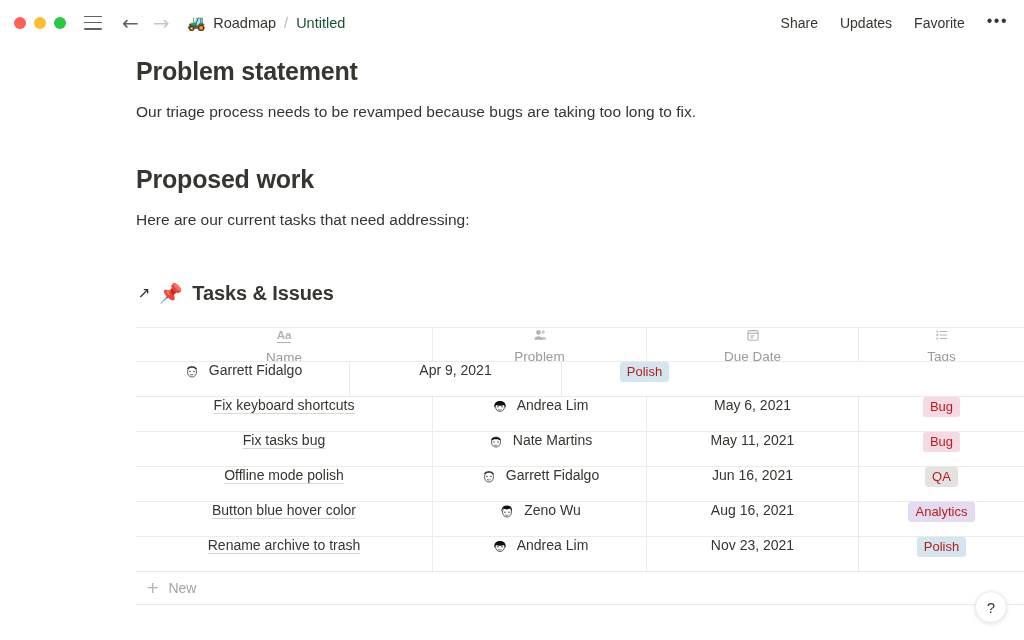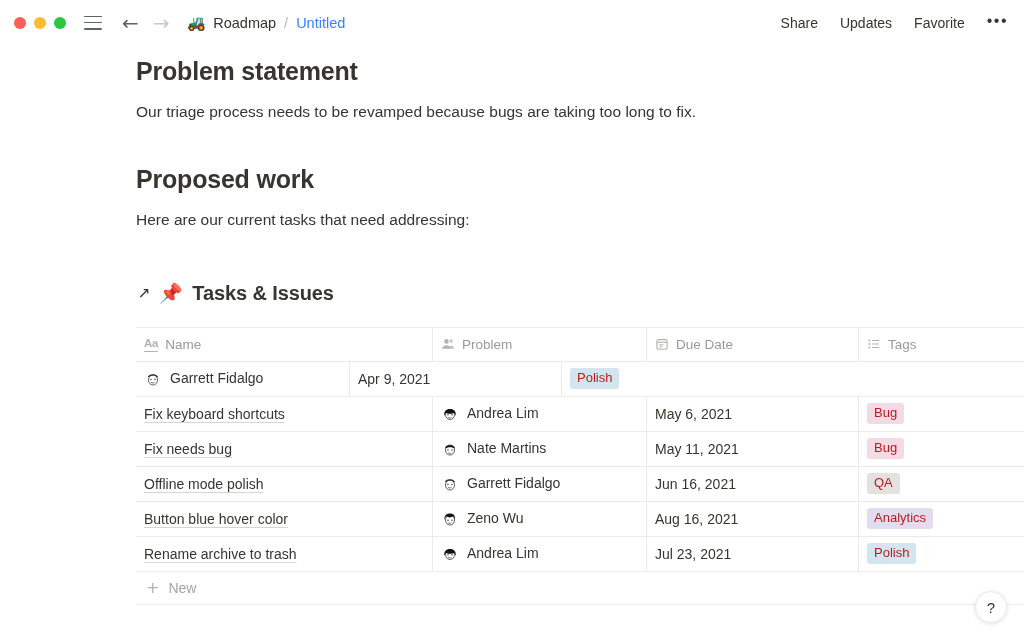--- a/index.html
+++ b/index.html
@@ -77,21 +77,21 @@
   .breadcrumb {
     display: flex;
     align-items: center;
     gap: 7px;
     font-size: 14.5px;
     color: #37352f;
   }
   .bc-emoji { font-size: 15px; line-height: 1; }
   .bc-item { cursor: pointer; }
   .bc-sep { color: #b9b9b7; padding: 0 1px; }
-  .bc-current { color: #3b82f6; cursor: pointer; }
+  .bc-current { color: #14532d; cursor: pointer; }
 
   .topbar-right {
     margin-left: auto;
     display: flex;
     align-items: center;
     gap: 22px;
     font-size: 14px;
     color: #37352f;
   }
   .topbar-right .tb-link { cursor: pointer; }
@@ -162,20 +162,21 @@
   }
   .row.header-row { height: 34px; }
 
   .cell {
     height: 100%;
     display: flex;
     align-items: center;
     padding: 0 8px;
     border-right: 1px solid #ecebea;
     overflow: hidden;
+    flex-direction: column;
   }
   .cell.c-name     { width: 297px; padding-left: 8px; }
   .cell.c-assignee { width: 214px; }
   .cell.c-date     { width: 212px; }
   .cell.c-tags     { width: 165px; border-right: none; }
 
   .header-row .cell {
     color: #9b9a97;
     font-size: 13.5px;
     gap: 7px;
@@ -409,21 +410,21 @@
           </div>
           <div class="cell c-date">
             <span class="date-text">May 6, 2021</span>
           </div>
           <div class="cell c-tags">
             <span class="tag" style="background:#f5d9e4">Bug</span>
           </div>
         </div>
         <div class="row">
           <div class="cell c-name">
-            <span class="name-link">Fix needs bug</span>
+            <span class="name-link">Fix tasks bug</span>
           </div>
           <div class="cell c-assignee">
             <span class="assignee">
               <span class="avatar"><svg viewBox="0 0 36 36" width="18" height="18">
                   <circle cx="18" cy="18" r="18" fill="#ffffff"></circle>
                   <path d="M9 20c0-6 4-10 9-10s9 4 9 10c0 6-4 10-9 10s-9-4-9-10z" fill="#fff" stroke="#222" stroke-width="1.4"></path>
                   <path d="M9 14c1-5 16-5 18 0 0.4 1 0.4 2.5 0 3.5-1-4-17-4-18 0-0.5-1-0.4-2.5 0-3.5z" fill="#111"></path>
                   <circle cx="14" cy="20" r="1.3" fill="#222"></circle>
                   <circle cx="22" cy="20" r="1.3" fill="#222"></circle>
                   <path d="M15 26c1.8 1.2 3.2 1.2 5 0" stroke="#222" stroke-width="1.3" fill="none" stroke-linecap="round"></path>
@@ -497,21 +498,21 @@
                   <path d="M9 19c0-6 4-10 9-10s9 4 9 10c0 6-4 10-9 10s-9-4-9-10z" fill="#fff" stroke="#222" stroke-width="1.4"></path>
                   <path d="M6.5 22c-1-9 3.5-14 11.5-14s12.5 5 11.5 14c-1-3-2.5-5-3.5-6-3 2-13 2-16 0-1 1-2.5 3-3.5 6z" fill="#111"></path>
                   <circle cx="14" cy="19.5" r="1.3" fill="#222"></circle>
                   <circle cx="22" cy="19.5" r="1.3" fill="#222"></circle>
                   <path d="M14.5 25c2 1.4 4 1.4 6 0" stroke="#222" stroke-width="1.3" fill="none" stroke-linecap="round"></path>
                 </svg></span>
               <span>Andrea Lim</span>
             </span>
           </div>
           <div class="cell c-date">
-            <span class="date-text">Jul 23, 2021</span>
+            <span class="date-text">Nov 23, 2021</span>
           </div>
           <div class="cell c-tags">
             <span class="tag" style="background:#d3e5ef">Polish</span>
           </div>
         </div>
       </div>
 
     <div class="new-row">
       <span class="plus-icon">+</span>
       <span>New</span>

